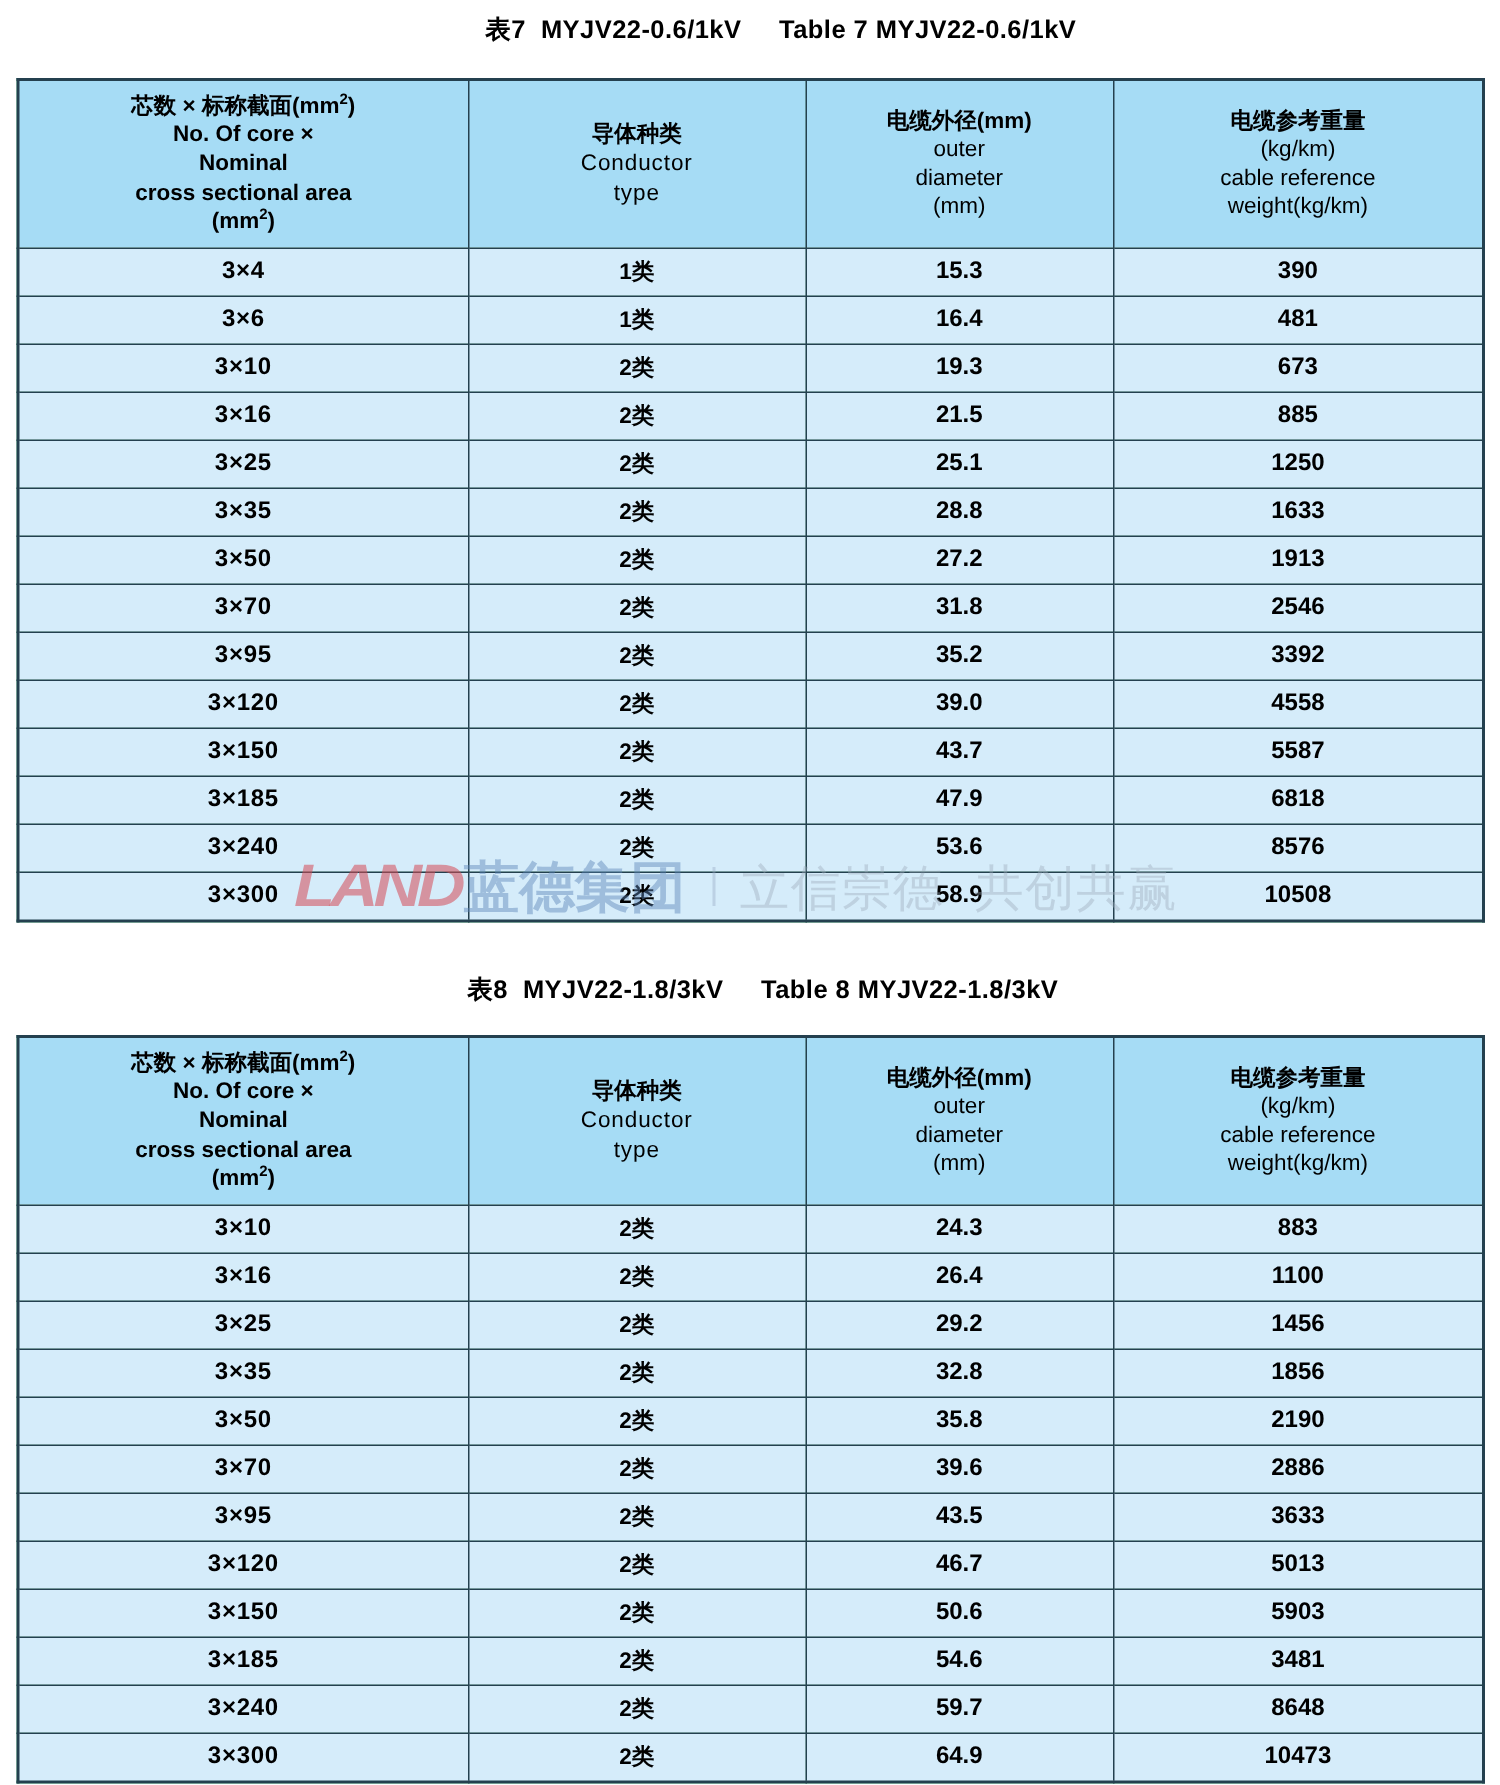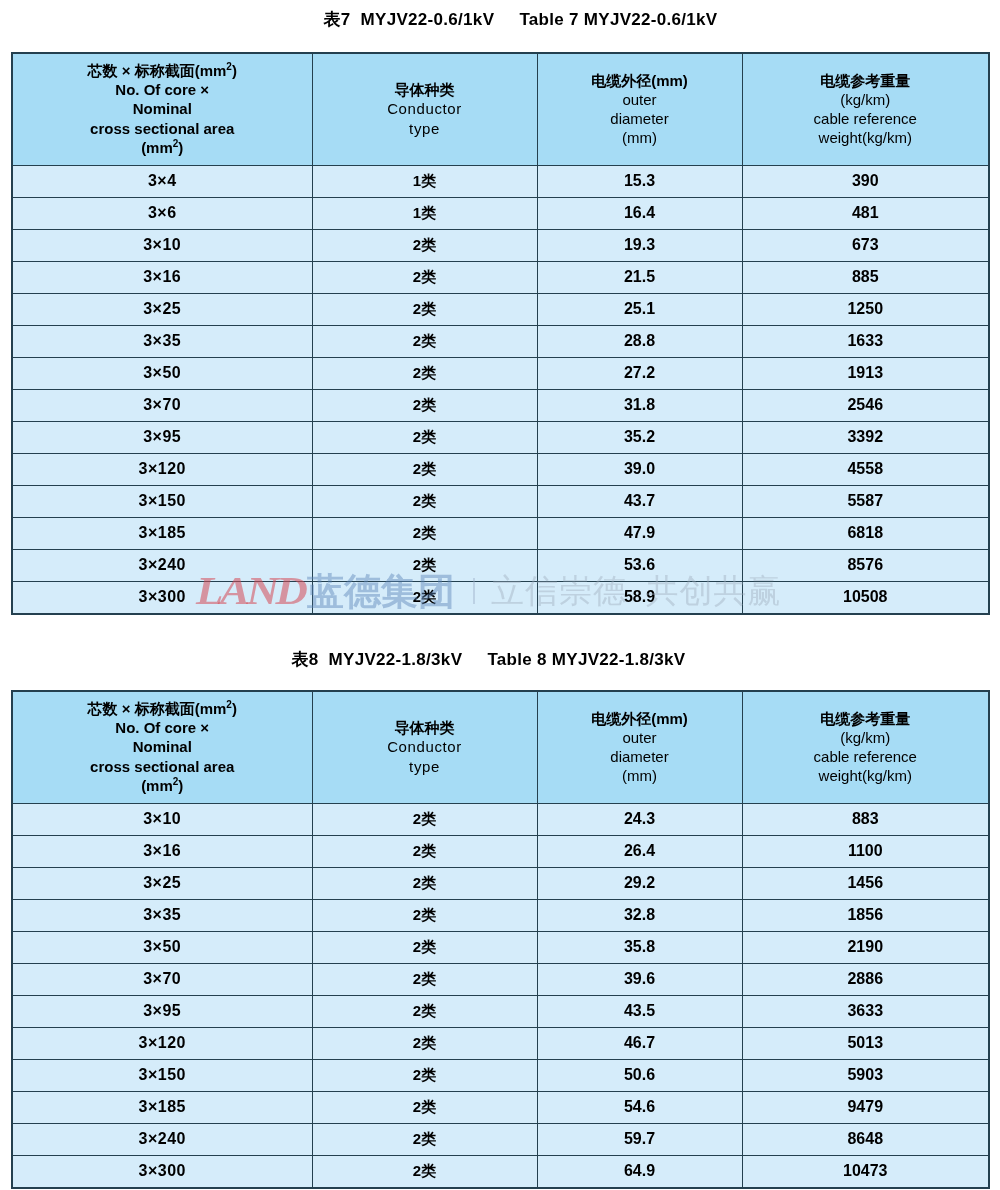--- a/index.html
+++ b/index.html
@@ -35,21 +35,21 @@
     position: absolute;
     left: 0;
     width: 977px;
     text-align: center;
     font-size: 17px;
     font-weight: bold;
     letter-spacing: 0.3px;
     white-space: pre;
   }
   #caption7 { top: 8px; padding-left: 32px; }
-  #caption8 { top: 648px; }
+  #caption8 { top: 648px; padding-left: 20px; }
 
   table.spec {
     border-collapse: collapse;
     table-layout: fixed;
     width: 977px;
     background: #86efac;
     border: 2px solid #24404f;
   }
   table.spec col.c1 { width: 300px; }
   table.spec col.c2 { width: 225px; }
@@ -108,21 +108,20 @@
     position: absolute;
     left: 196px;
     top: 566px;
     width: 610px;
     height: 50px;
     pointer-events: none;
     display: flex;
     align-items: center;
     gap: 0px;
     z-index: 5;
-    font-family: Liberation Serif, serif;
   }
   .wm-logo {
     font-size: 40px;
     font-weight: bold;
     font-style: italic;
     color: rgba(214, 75, 85, 0.55);
     letter-spacing: -3px;
     line-height: 1;
     transform: scaleX(1.12);
     transform-origin: left center;
@@ -373,21 +372,21 @@
           <tr>
             <td class="size">3×150</td>
             <td class="ctype">2类</td>
             <td class="dia">50.6</td>
             <td class="wt">5903</td>
           </tr>
           <tr>
             <td class="size">3×185</td>
             <td class="ctype">2类</td>
             <td class="dia">54.6</td>
-            <td class="wt">9479</td>
+            <td class="wt">3481</td>
           </tr>
           <tr>
             <td class="size">3×240</td>
             <td class="ctype">2类</td>
             <td class="dia">59.7</td>
             <td class="wt">8648</td>
           </tr>
           <tr>
             <td class="size">3×300</td>
             <td class="ctype">2类</td>

